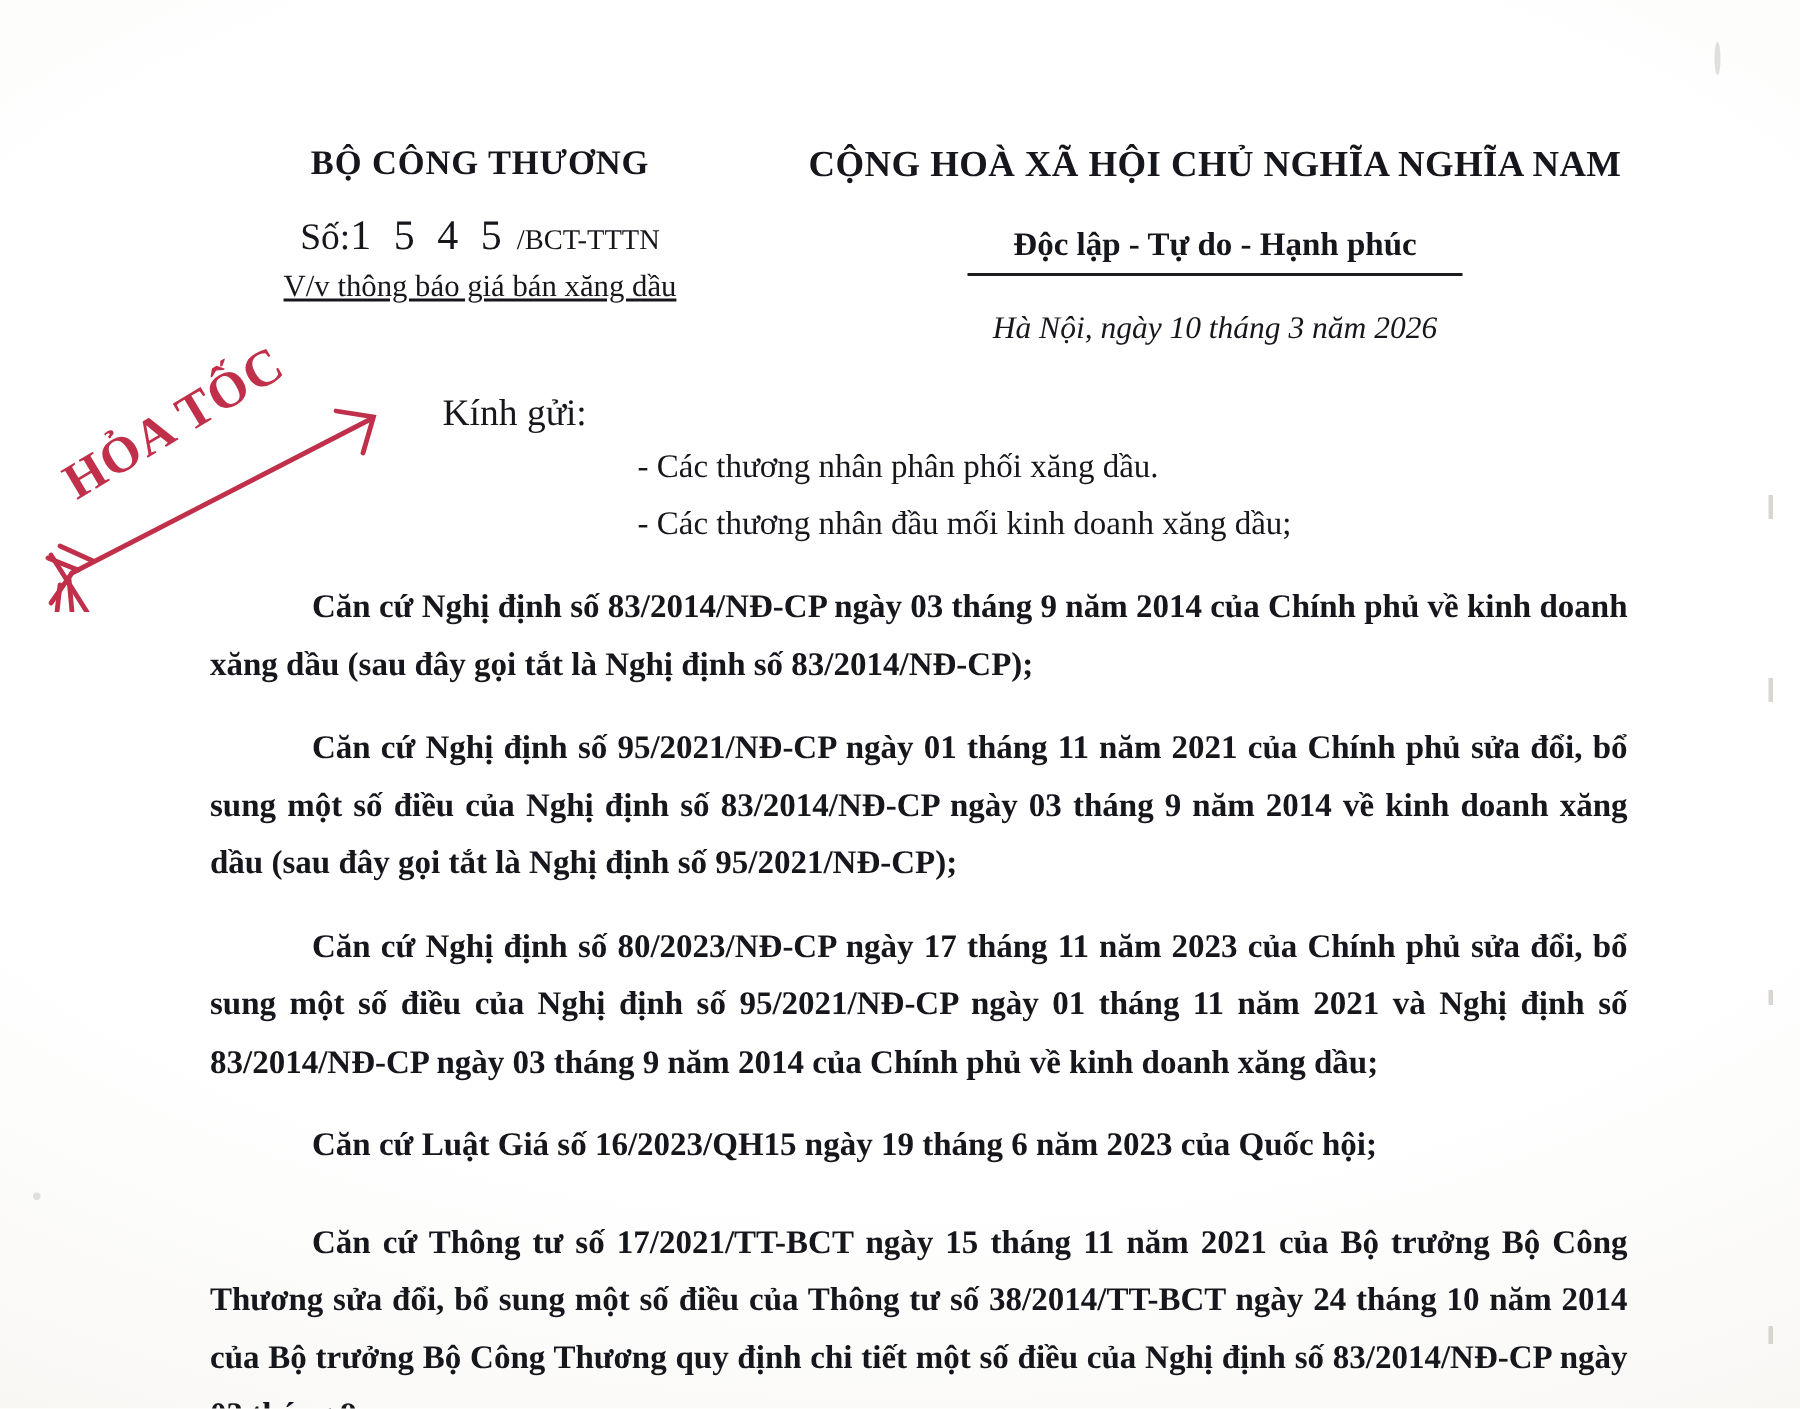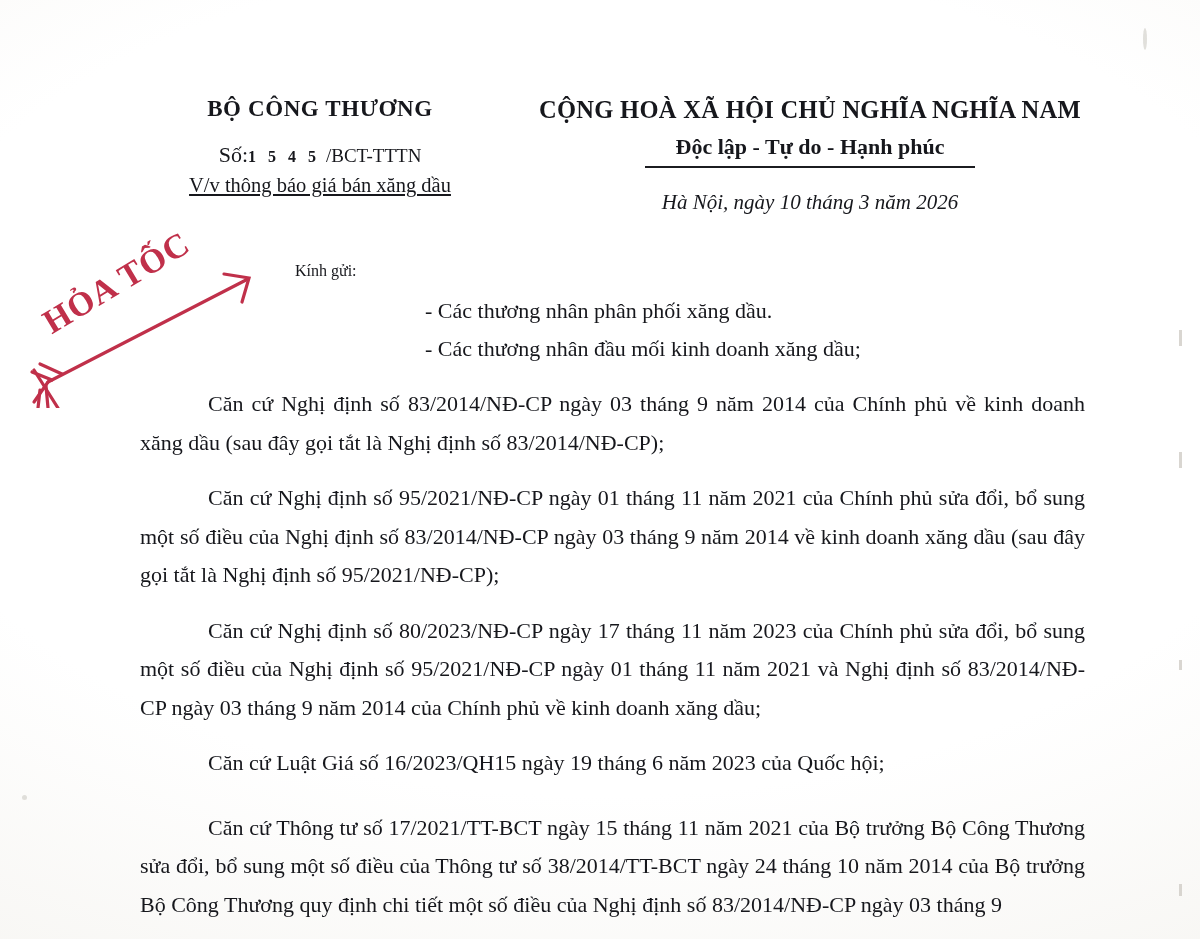--- a/index.html
+++ b/index.html
@@ -52,24 +52,24 @@
     font-weight: bold;
     letter-spacing: .6px;
     white-space: nowrap;
   }
   .so-line {
     margin-top: 20px;
     font-size: 21px;
     white-space: nowrap;
     text-align: center;
   }
-  .so-label { font-size: 22px; margin-top: 24px; }
+  .so-label { font-size: 25px; margin-top: 24px; }
   .so-number {
-    font-size: 16px;
-    font-weight: bold;
+    font-size: 28px;
+    font-weight: normal;
     letter-spacing: 4px;
     margin: 0 6px 0 0;
   }
   .so-suffix { font-size: 19px; }
   .vv-line {
     margin-top: 6px;
     font-size: 20.5px;
     text-align: center;
     white-space: nowrap;
     text-decoration: underline;
@@ -84,21 +84,21 @@
   }
   .nation-name {
     font-size: 24.5px;
     font-weight: bold;
     letter-spacing: .3px;
     white-space: nowrap;
   }
   .motto {
     font-size: 22px;
     font-weight: bold;
-    margin-top: 10px;
+    margin-top: 26px;
     white-space: nowrap;
     font-family: Liberation Serif, serif;
   }
   .motto-rule {
     width: 330px;
     height: 2px;
     background: #1b1c20;
     margin: 6px auto 0 auto;
   }
   .place-date {
@@ -128,21 +128,21 @@
     transform: rotate(-31deg);
     transform-origin: left center;
     font-family: "Liberation Serif", serif;
   }
 
   
   .recipient-label {
     position: absolute;
     left: 295px;
     top: 262px;
-    font-size: 16px;
+    font-size: 25px;
   }
   .recipient-list {
     position: absolute;
     left: 425px;
     top: 292px;
     font-size: 22px;
     line-height: 38px;
   }
 
   .content {
@@ -150,20 +150,21 @@
     left: 140px;
     top: 385px;
     width: 945px;
     font-size: 22px;
     line-height: 38.5px;
     text-align: justify;
   }
   .content p {
     margin: 0 0 17px 0;
     text-indent: 68px;
+    font-weight: bold;
   }
   .content p.tight { margin-bottom: 26px; }
 
   
   .edge-mark {
     position: absolute;
     right: 18px;
     width: 3px;
     height: 16px;
     background: #cfccc6;

